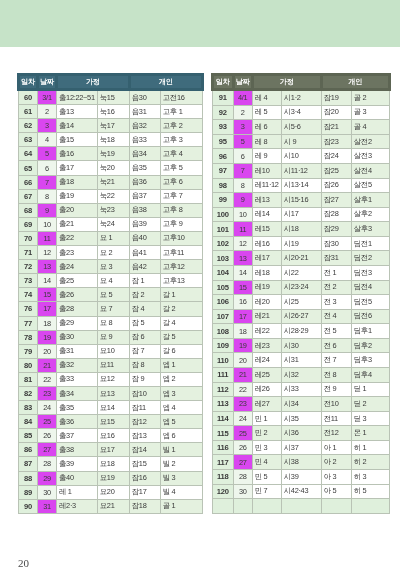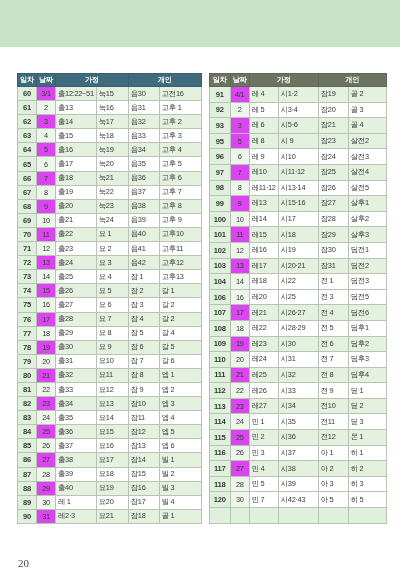--- a/index.html
+++ b/index.html
@@ -24,21 +24,21 @@
     border:1px solid #9aa79a;
   }
   table.plan th{
     color:#ffffff;
     font-weight:bold;
     font-size:7.2px;
     height:12px;
     padding:0;
     text-align:center;
     letter-spacing:-0.3px;
-    border:1px solid #0f172a;
+    border:3px solid #0f172a;
   }
   table.left-tbl th{background:#3f6b7c;border-color:#35606f;}
   table.right-tbl th{background:#6c7461;border-color:#5d6553;}
   table.plan td{
     height:13.1px;
     padding:0 2px;
     border:1px solid #b9c3b5;
     color:#3a3a3a;
     white-space:nowrap;
     overflow:hidden;
@@ -220,28 +220,20 @@
           <td class="c-txt">고후13</td>
         </tr>
         <tr class="alt">
           <td class="c-day">74</td>
           <td class="c-date">15</td>
           <td class="c-txt">출26</td>
           <td class="c-txt">요 5</td>
           <td class="c-txt">잠 2</td>
           <td class="c-txt">갈 1</td>
         </tr>
-        <tr>
-          <td class="c-day">75</td>
-          <td class="c-date">16</td>
-          <td class="c-txt">출27</td>
-          <td class="c-txt">요 6</td>
-          <td class="c-txt">잠 3</td>
-          <td class="c-txt">갈 2</td>
-        </tr>
         <tr class="alt">
           <td class="c-day">76</td>
           <td class="c-date">17</td>
           <td class="c-txt">출28</td>
           <td class="c-txt">요 7</td>
           <td class="c-txt">잠 4</td>
           <td class="c-txt">갈 2</td>
         </tr>
         <tr>
           <td class="c-day">77</td>
@@ -473,20 +465,28 @@
           <td class="c-txt">딤전2</td>
         </tr>
         <tr>
           <td class="c-day">104</td>
           <td class="c-date">14</td>
           <td class="c-txt">레18</td>
           <td class="c-txt">시22</td>
           <td class="c-txt">전 1</td>
           <td class="c-txt">딤전3</td>
         </tr>
+        <tr class="alt">
+          <td class="c-day">105</td>
+          <td class="c-date">15</td>
+          <td class="c-txt">레19</td>
+          <td class="c-txt">시23·24</td>
+          <td class="c-txt">전 2</td>
+          <td class="c-txt">딤전4</td>
+        </tr>
         <tr>
           <td class="c-day">106</td>
           <td class="c-date">16</td>
           <td class="c-txt">레20</td>
           <td class="c-txt">시25</td>
           <td class="c-txt">전 3</td>
           <td class="c-txt">딤전5</td>
         </tr>
         <tr class="alt">
           <td class="c-day">107</td>

